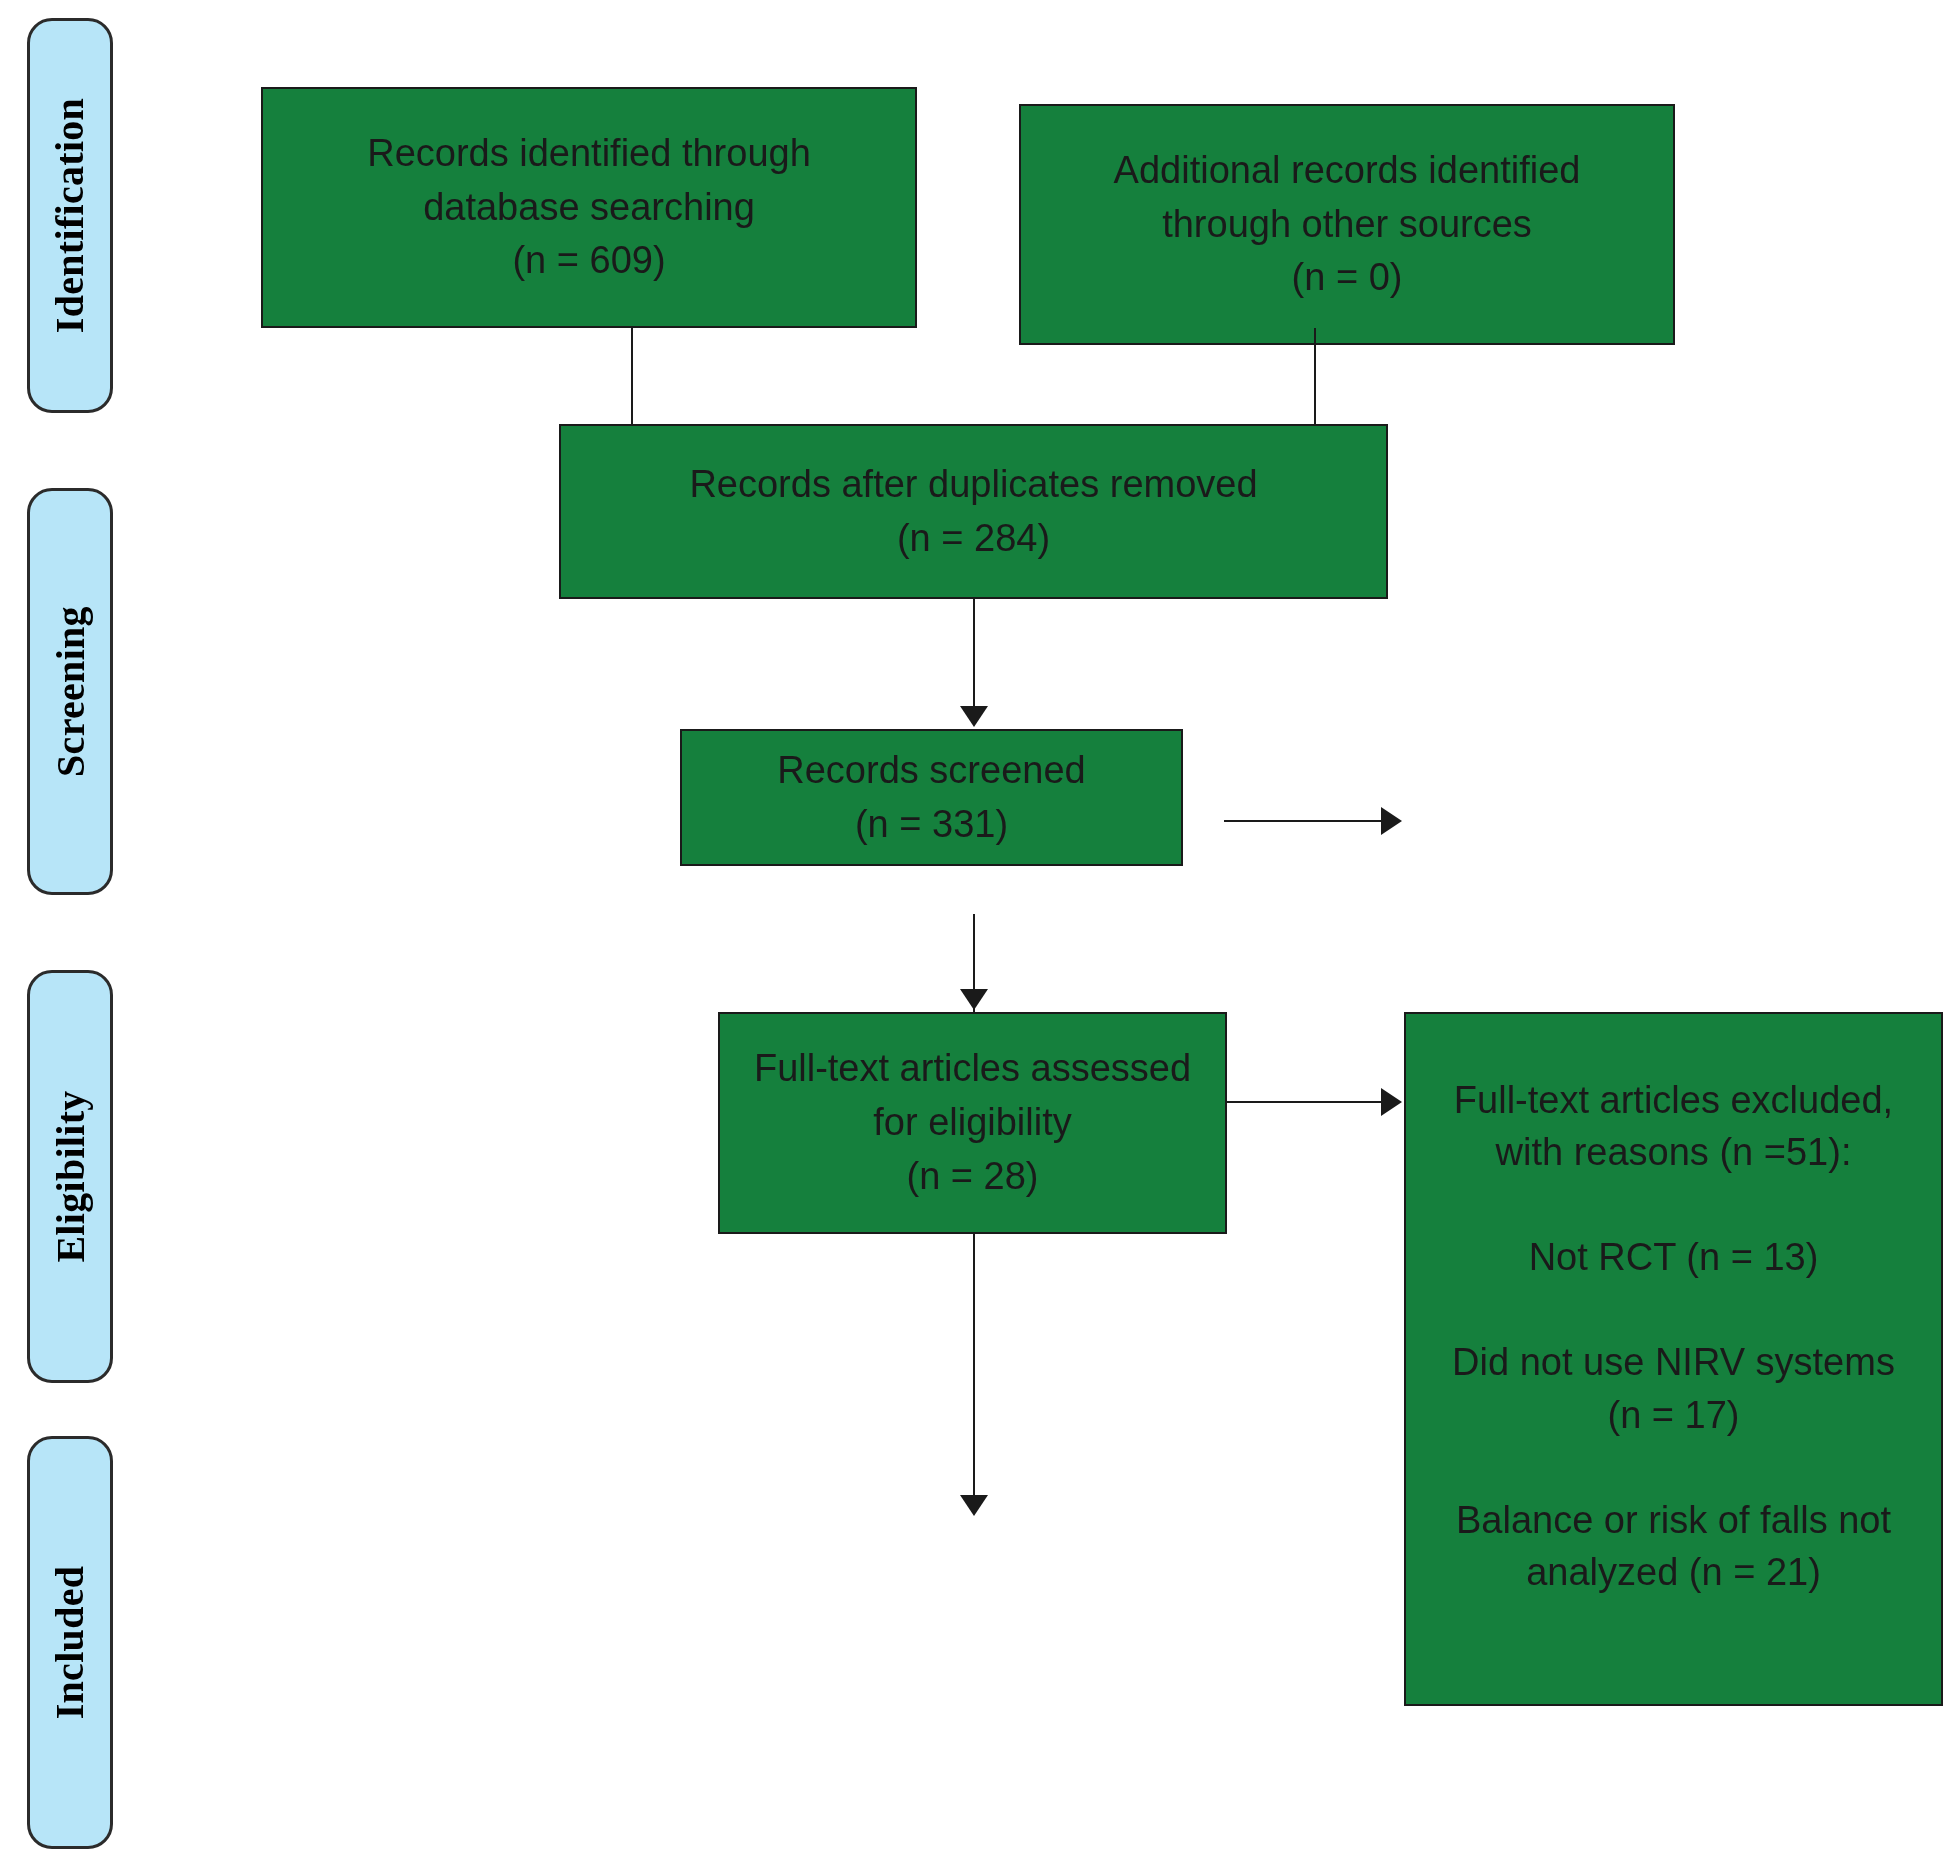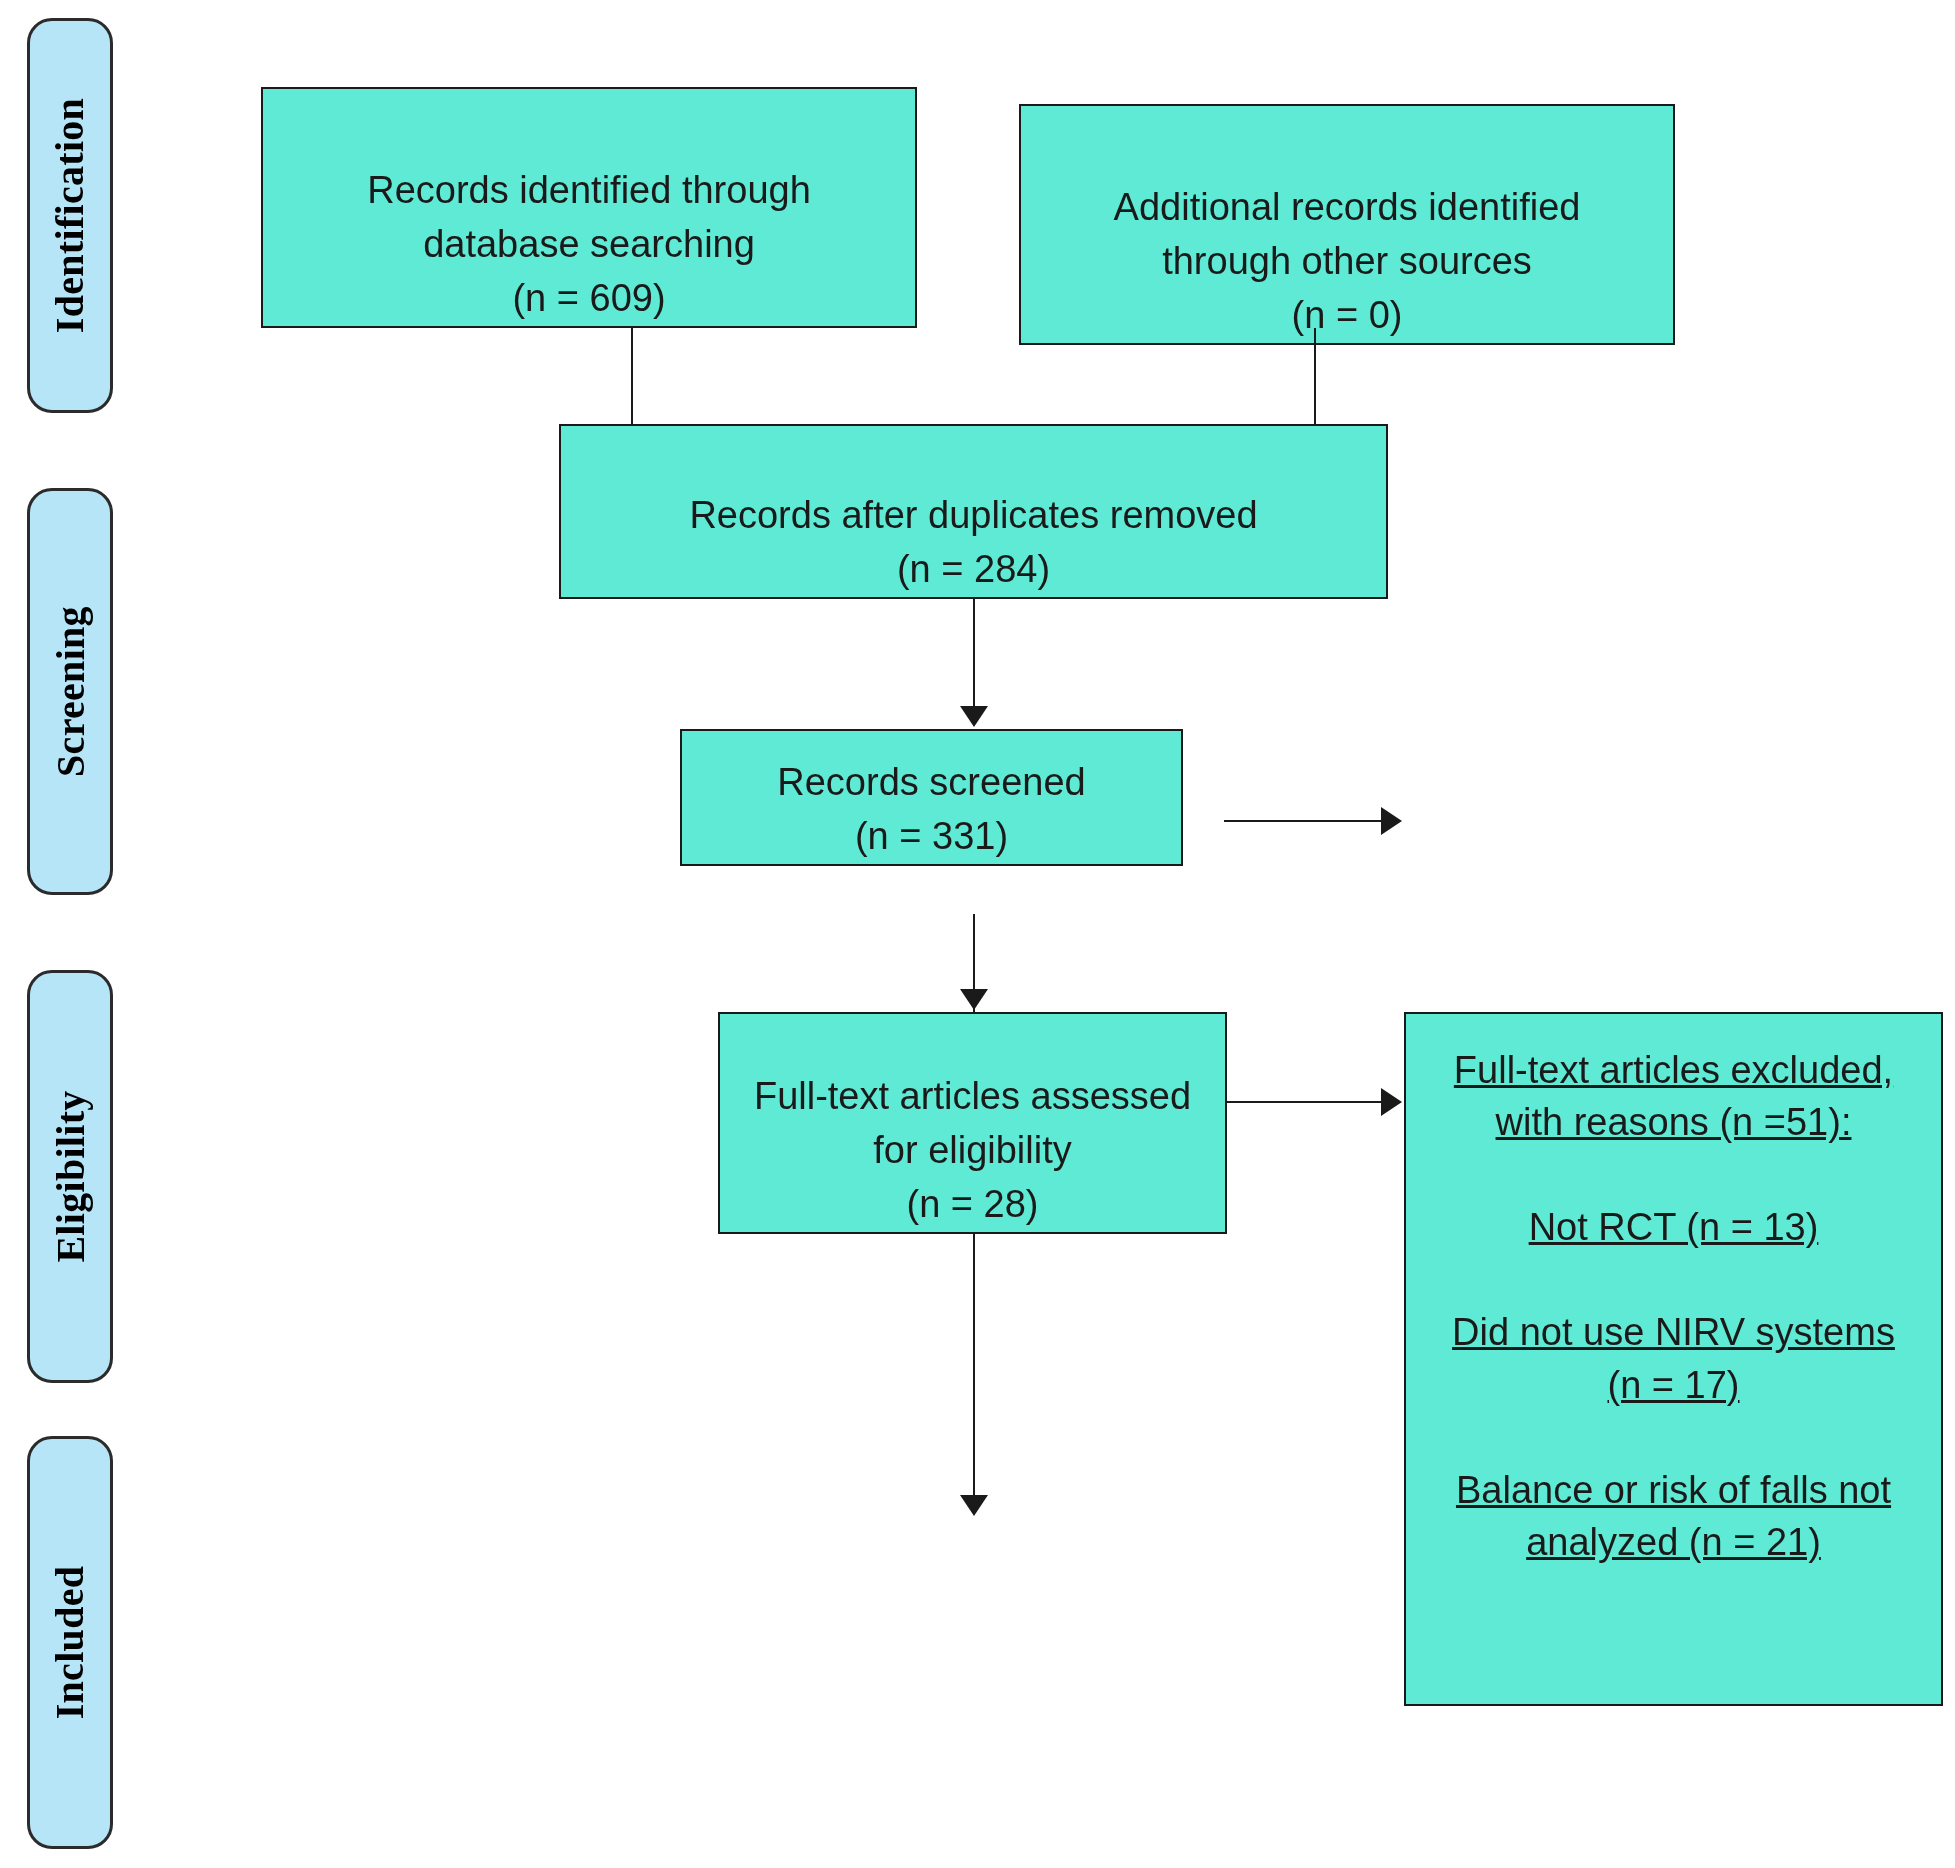--- a/index.html
+++ b/index.html
@@ -37,24 +37,24 @@
     color: #000000;
     white-space: nowrap;
     transform: rotate(-90deg);
     letter-spacing: 0.3px;
   }
 
   
   .flow-box {
     position: absolute;
     box-sizing: border-box;
-    background: #5eead4;
+    background: #15803d;
     border: 2.1px solid #1a1a1a;
     display: flex;
-    align-items: flex-end;
+    align-items: center;
     justify-content: center;
   }
   .flow-box .box-text {
     font-family: "Liberation Sans", sans-serif;
     font-size: 38px;
     line-height: 1.42;
     color: #1a1a1a;
     text-align: center;
     width: 100%;
     padding: 0 6.4px;
@@ -147,21 +147,21 @@
   <div class="conn conn-v" style="left:973px; top:914px; height:99px;"></div>
   <div class="arrow-down" style="left:960px; top:989px;"></div>
 
   <div class="flow-box" style="left:718px; top:1012px; width:509px; height:222px;">
     <div class="box-text">Full-text articles assessed
 for eligibility
 (n = 28)</div>
   </div>
 
   <div class="flow-box tall-text" style="left:1404px; top:1012px; width:539px; height:694px;">
-    <div class="box-text" style="align-self:flex-start; margin-top:30px;text-decoration:underline;">Full-text articles excluded,
+    <div class="box-text" style="align-self:flex-start; margin-top:60px;">Full-text articles excluded,
 with reasons (n =51):
 
 Not RCT (n = 13)
 
 Did not use NIRV systems
 (n = 17)
 
 Balance or risk of falls not
 analyzed (n = 21)</div>
   </div>

